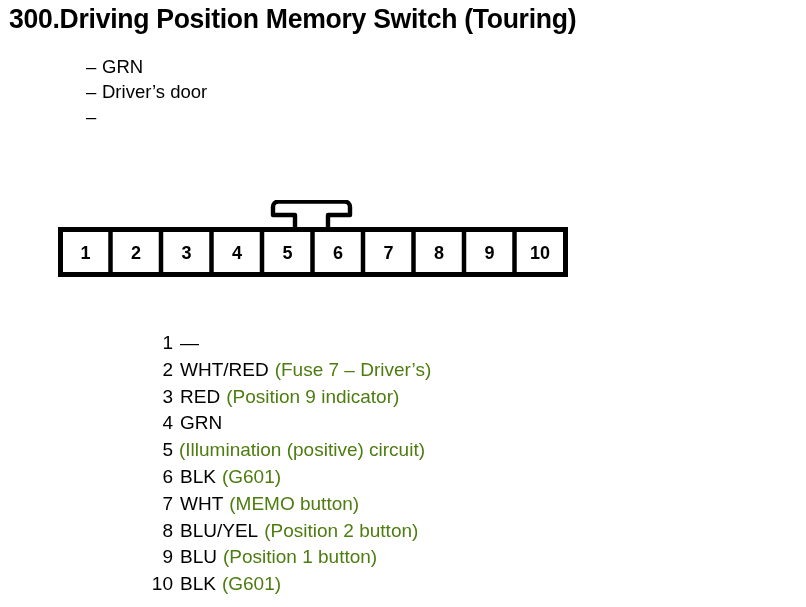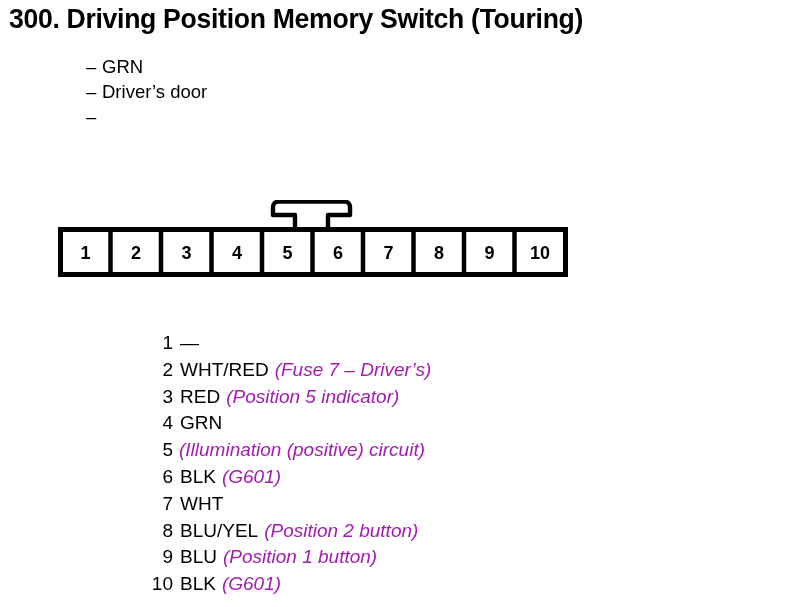--- a/index.html
+++ b/index.html
@@ -24,21 +24,21 @@
     top: 3px;
     width: 790px;
     font-size: 27px;
     font-weight: bold;
     letter-spacing: -0.3px;
     line-height: 32px;
     white-space: nowrap;
     transform: scaleX(0.985);
     transform-origin: left top;
   }
-  .page-title .num { margin-right: 7px; }
+  .page-title .num { }
 
   
   .meta-list {
     position: absolute;
     left: 86px;
     top: 54px;
     width: 600px;
   }
   .meta-row {
     display: flex;
@@ -82,22 +82,21 @@
     flex: 0 0 33px;
     text-align: right;
     color: #000000;
   }
   .pin-color {
     margin-left: 7px;
     color: #000000;
   }
   .pin-desc {
     margin-left: 6px;
-    color: #a21caf;
-    font-style: italic;
+    color: #4d7c0f;
   }
   .pin-desc:empty { margin-left: 0; }
   .pin-color:empty { margin-left: 0; }
 </style>
 </head>
 <body>
 
 <div class="page-title">
   <span class="num">300.</span><span>Driving Position Memory Switch (Touring)</span>
 </div>
@@ -169,38 +168,39 @@
     <span class="pin-desc"></span>
   </div>
   <div class="pin-row">
     <span class="pin-num">2</span>
     <span class="pin-color">WHT/RED</span>
     <span class="pin-desc">(Fuse 7 – Driver’s)</span>
   </div>
   <div class="pin-row">
     <span class="pin-num">3</span>
     <span class="pin-color">RED</span>
-    <span class="pin-desc">(Position 5 indicator)</span>
+    <span class="pin-desc">(Position 9 indicator)</span>
   </div>
   <div class="pin-row">
     <span class="pin-num">4</span>
     <span class="pin-color">GRN</span>
   </div>
   <div class="pin-row">
     <span class="pin-num">5</span>
     <span class="pin-desc">(Illumination (positive) circuit)</span>
   </div>
   <div class="pin-row">
     <span class="pin-num">6</span>
     <span class="pin-color">BLK</span>
     <span class="pin-desc">(G601)</span>
   </div>
   <div class="pin-row">
     <span class="pin-num">7</span>
     <span class="pin-color">WHT</span>
+    <span class="pin-desc">(MEMO button)</span>
   </div>
   <div class="pin-row">
     <span class="pin-num">8</span>
     <span class="pin-color">BLU/YEL</span>
     <span class="pin-desc">(Position 2 button)</span>
   </div>
   <div class="pin-row">
     <span class="pin-num">9</span>
     <span class="pin-color">BLU</span>
     <span class="pin-desc">(Position 1 button)</span>

